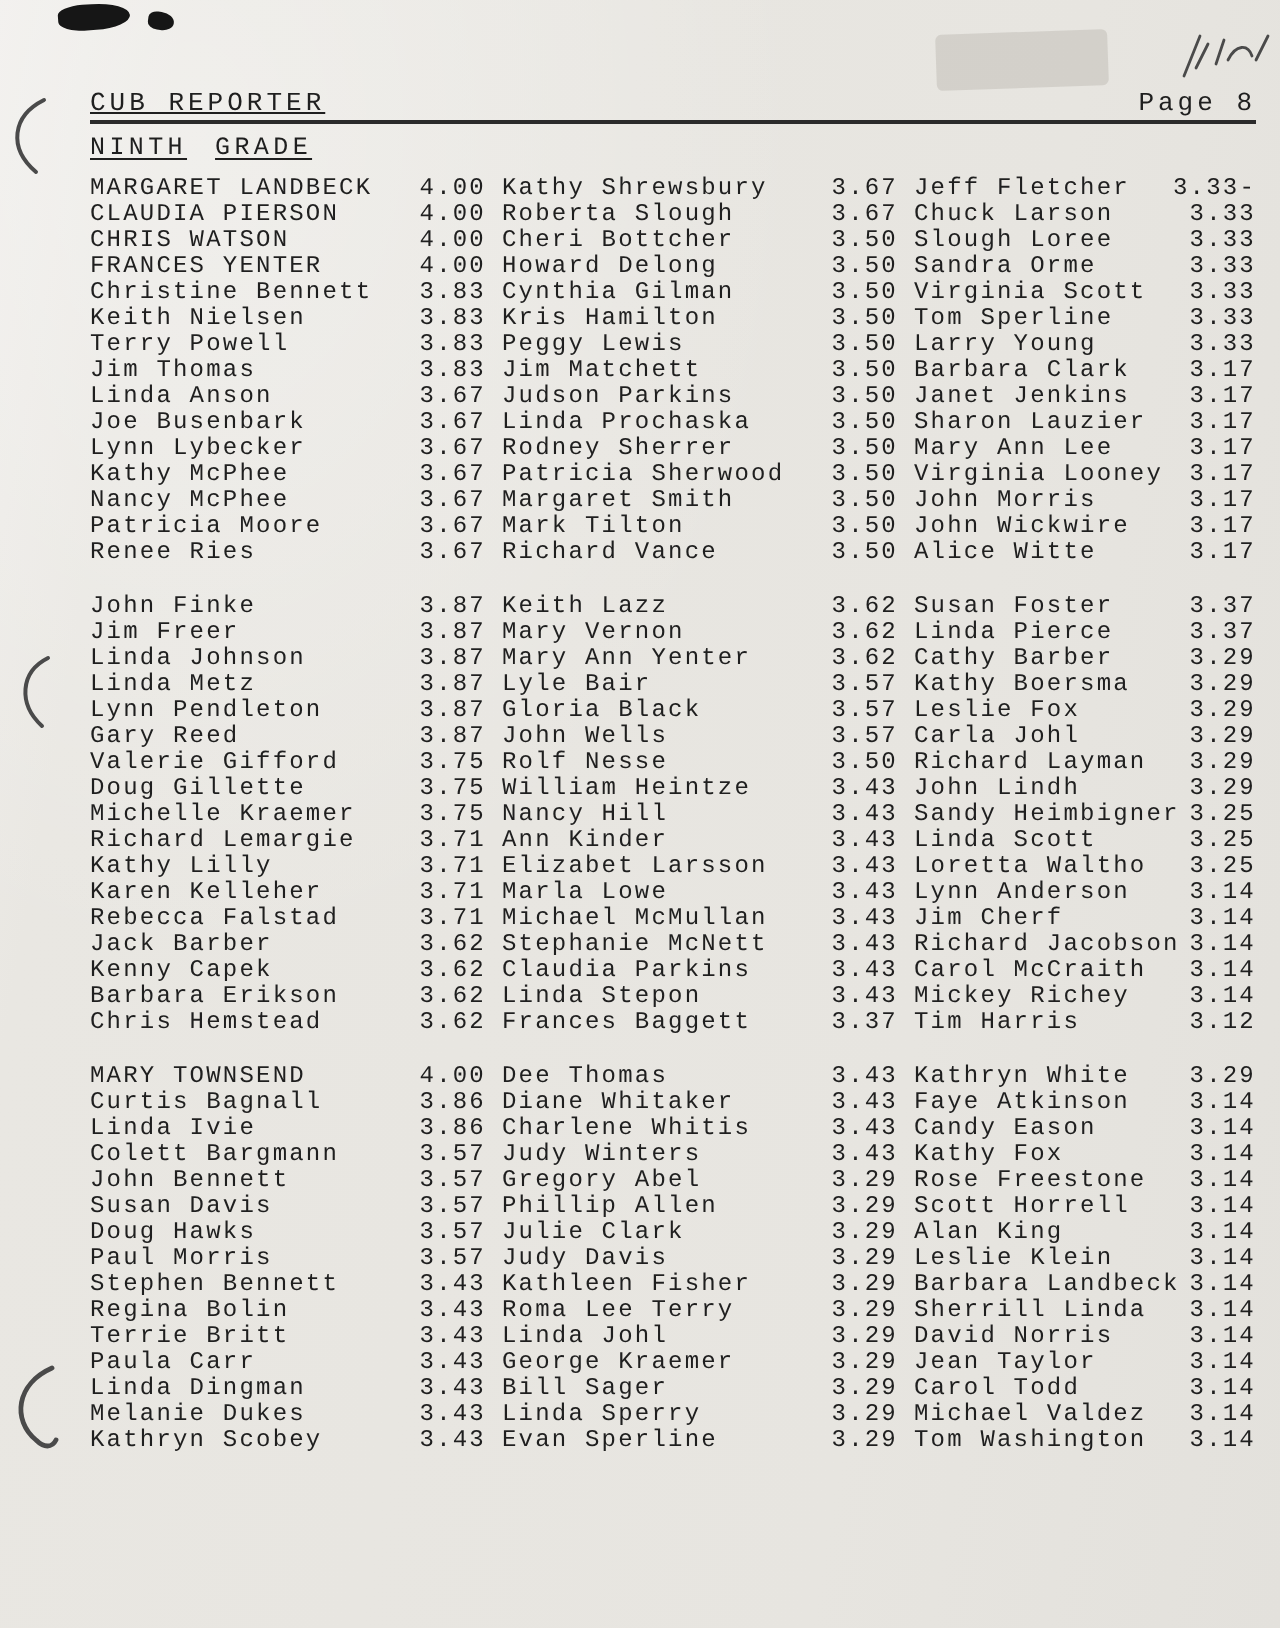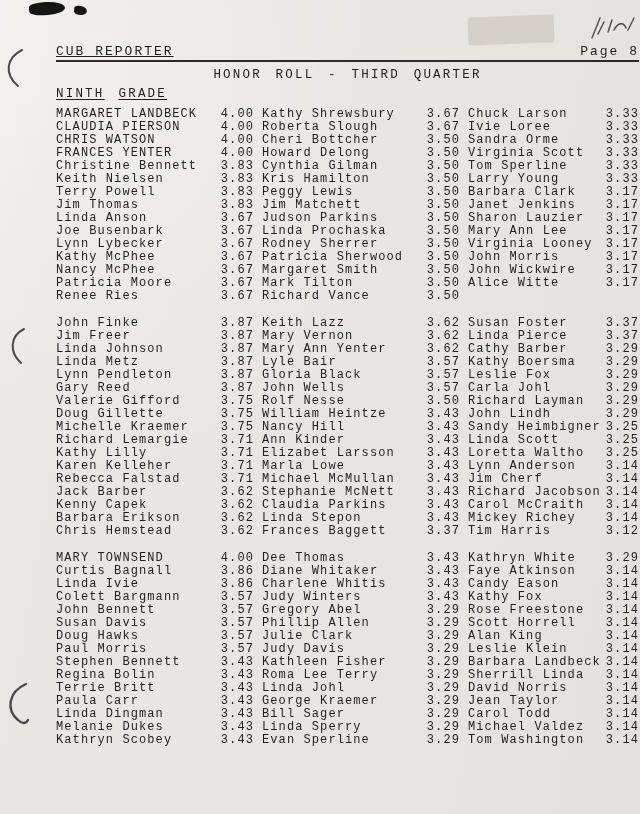--- a/index.html
+++ b/index.html
@@ -7,21 +7,21 @@
     position:relative;
     width:640px; height:814px;
     margin:0 auto;
     background:
       radial-gradient(ellipse at 15% 8%, rgba(255,255,255,0.35), rgba(255,255,255,0) 40%),
       linear-gradient(100deg, #efedea 0%, #e9e7e2 12%, #e7e5e0 70%, #e3e1dc 100%);
     font-family:"Liberation Mono","DejaVu Sans Mono",monospace;
     color:#1f1f1f;
     overflow:hidden;
   }
-  .content { position:absolute; left:56px; top:44px; width:583px; }
+  .content { position:absolute; left:45px; top:44px; width:583px; }
 
   .masthead {
     display:flex; justify-content:space-between; align-items:flex-end;
     border-bottom:2px solid #2b2b2b;
     padding-bottom:1px;
     font-size:13px; letter-spacing:2px;
   }
   .masthead .left { text-decoration:underline; }
 
   .doc-title {
@@ -82,21 +82,20 @@
     <path d="M24 4 C6 12 4 30 16 40 C20 44 24 44 26 40" stroke-width="2.4"></path>
   </svg>
 
   <div class="content">
 
     <div class="masthead">
       <span class="left">CUB REPORTER</span>
       <span class="right">Page 8</span>
     </div>
 
-    <div class="doc-title">HONOR ROLL - THIRD QUARTER</div>
 
     <div id="sections">
   <div class="section">
     <div class="section-heading"><span class="hword">NINTH</span><span class="hword">GRADE</span></div>
     <div class="cols">
             <div class="col">
   <div class="row">
     <span class="name">MARGARET LANDBECK</span>
     <span class="gpa">4.00</span>
   </div>
@@ -241,28 +240,32 @@
     <span class="name">Mark Tilton</span>
     <span class="gpa">3.50</span>
   </div>
 
   <div class="row">
     <span class="name">Richard Vance</span>
     <span class="gpa">3.50</span>
   </div>
 </div>
             <div class="col">
+  <div class="row">
+    <span class="name">Jeff Fletcher</span>
+    <span class="gpa">3.33-</span>
+  </div>
 
   <div class="row">
     <span class="name">Chuck Larson</span>
     <span class="gpa">3.33</span>
   </div>
 
   <div class="row">
-    <span class="name">Ivie Loree</span>
+    <span class="name">Slough Loree</span>
     <span class="gpa">3.33</span>
   </div>
 
   <div class="row">
     <span class="name">Sandra Orme</span>
     <span class="gpa">3.33</span>
   </div>
 
   <div class="row">
     <span class="name">Virginia Scott</span>

